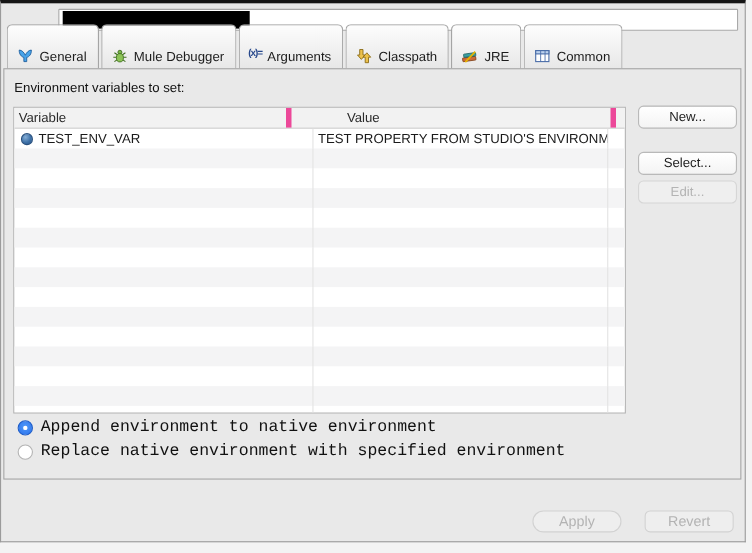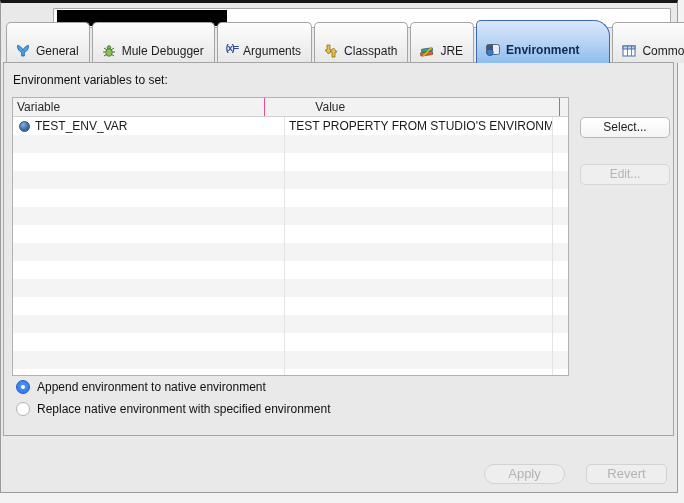--- a/index.html
+++ b/index.html
@@ -67,21 +67,21 @@
   .section-label{position:absolute;left:9px;top:10px;font-size:12px;color:#111;}
   
   .envtable{
     position:absolute;left:8px;top:34px;width:557px;height:279px;
     background:#ffffff;border:1px solid #b2b2b2;box-sizing:border-box;
     overflow:hidden;font-size:12px;
   }
   .thead{display:flex;height:18px;background:#f2f2f2;border-bottom:1px solid #cfcfcf;}
   .th{
     box-sizing:border-box;padding:2px 4px 0 4px;color:#2b2b2b;
-    border-right:1px solid #ec4899;overflow:hidden;white-space:nowrap;
+    border-right:5px solid #ec4899;overflow:hidden;white-space:nowrap;
   }
   .th.var{width:272px;}
   .th.val{width:268px;margin-left:46px;}
   .th.fill{flex:1;border-right:none;}
   .trow{display:flex;height:18px;align-items:center;}
   .trow.stripe{background:#f4f4f5;}
   .td{
     box-sizing:border-box;padding:0 4px;height:18px;line-height:18px;
     border-right:1px solid #e3e3e3;overflow:hidden;white-space:nowrap;
     display:flex;align-items:center;gap:5px;
@@ -112,21 +112,21 @@
     background:#ffffff;border:1px solid #b3b3b3;flex:0 0 auto;
   }
   .radio.on{
     background:radial-gradient(circle at 50% 40%,#4f97f8,#2a72ec);
     border:1px solid #1e5dc8;position:relative;
   }
   .radio.on::after{
     content:"";position:absolute;left:4px;top:4px;width:4px;height:4px;
     border-radius:50%;background:#ffffff;
   }
-  .radio-label{font-size:12px;color:#111;}
+  .radio-label{font-size:15px;color:#111;font-family:Liberation Mono, monospace;}
   
   .action-btn{
     position:absolute;top:461px;width:81px;height:20px;
     background:#eeeeee;border:1px solid #d2d2d2;border-radius:5px;
     font-size:13px;color:#b3b3b3;text-align:center;line-height:18px;
     box-sizing:border-box;cursor:default;
   }
   #apply-btn{left:483px;border-radius:10px;}
   #revert-btn{left:585px;}
 </style>
@@ -187,30 +187,20 @@
       <span class="ticon">
         <svg width="16" height="16" viewBox="0 0 16 16">
           <rect x="1.5" y="9" width="12" height="3.4" rx="0.5" transform="rotate(-8 7 10)" fill="#cc6b3a" stroke="#7d3c14" stroke-width="0.7"></rect>
           <rect x="2.5" y="5.5" width="11" height="3" rx="0.5" transform="rotate(-8 8 7)" fill="#3aa0a0" stroke="#1e6060" stroke-width="0.7"></rect>
           <line x1="4" y1="13.5" x2="13" y2="4" stroke="#e6b400" stroke-width="1.6"></line>
         </svg>
       </span>
       <span>JRE</span>
     </div>
 
-    <div class="tab selected">
-      <span class="ticon">
-        <svg width="16" height="16" viewBox="0 0 16 16">
-          <rect x="1.5" y="2.5" width="13" height="10" rx="2" fill="#e6ecf2" stroke="#5b6b7c" stroke-width="1"></rect>
-          <path d="M1.5 4.5 a2 2 0 0 1 2-2 L8 2.5 L8 8 L1.5 8 Z" fill="#46566e"></path>
-          <circle cx="5" cy="10.5" r="3.2" fill="#3f7ad1" stroke="#24528f" stroke-width="0.8"></circle>
-        </svg>
-      </span>
-      <span>Environment</span>
-    </div>
 
     <div class="tab">
       <span class="ticon">
         <svg width="16" height="16" viewBox="0 0 16 16">
           <rect x="2" y="3" width="12" height="10" fill="#ffffff" stroke="#4a6da8" stroke-width="1"></rect>
           <rect x="2" y="3" width="12" height="3" fill="#bcd2ee" stroke="#4a6da8" stroke-width="1"></rect>
           <line x1="6.5" y1="3" x2="6.5" y2="13" stroke="#4a6da8" stroke-width="0.8"></line>
           <line x1="10.5" y1="3" x2="10.5" y2="13" stroke="#4a6da8" stroke-width="0.8"></line>
         </svg>
       </span>
@@ -304,21 +294,22 @@
             <div class="td fill"></div>
           </div>
           <div class="trow">
             <div class="td var"></div>
             <div class="td val"></div>
             <div class="td fill"></div>
           </div>
         </div>
     </div>
 
-    <div class="side-btn" style="top:54px;">Select...</div>
+    <div class="side-btn" style="top:33px;">New...</div>
+    <div class="side-btn" style="top:75px;">Select...</div>
     <div class="side-btn disabled" style="top:101px;">Edit...</div>
 
     <div class="radio-row" style="top:317px;">
       <span class="radio on"></span>
       <span class="radio-label">Append environment to native environment</span>
     </div>
     <div class="radio-row" style="top:339px;">
       <span class="radio"></span>
       <span class="radio-label">Replace native environment with specified environment</span>
     </div>

